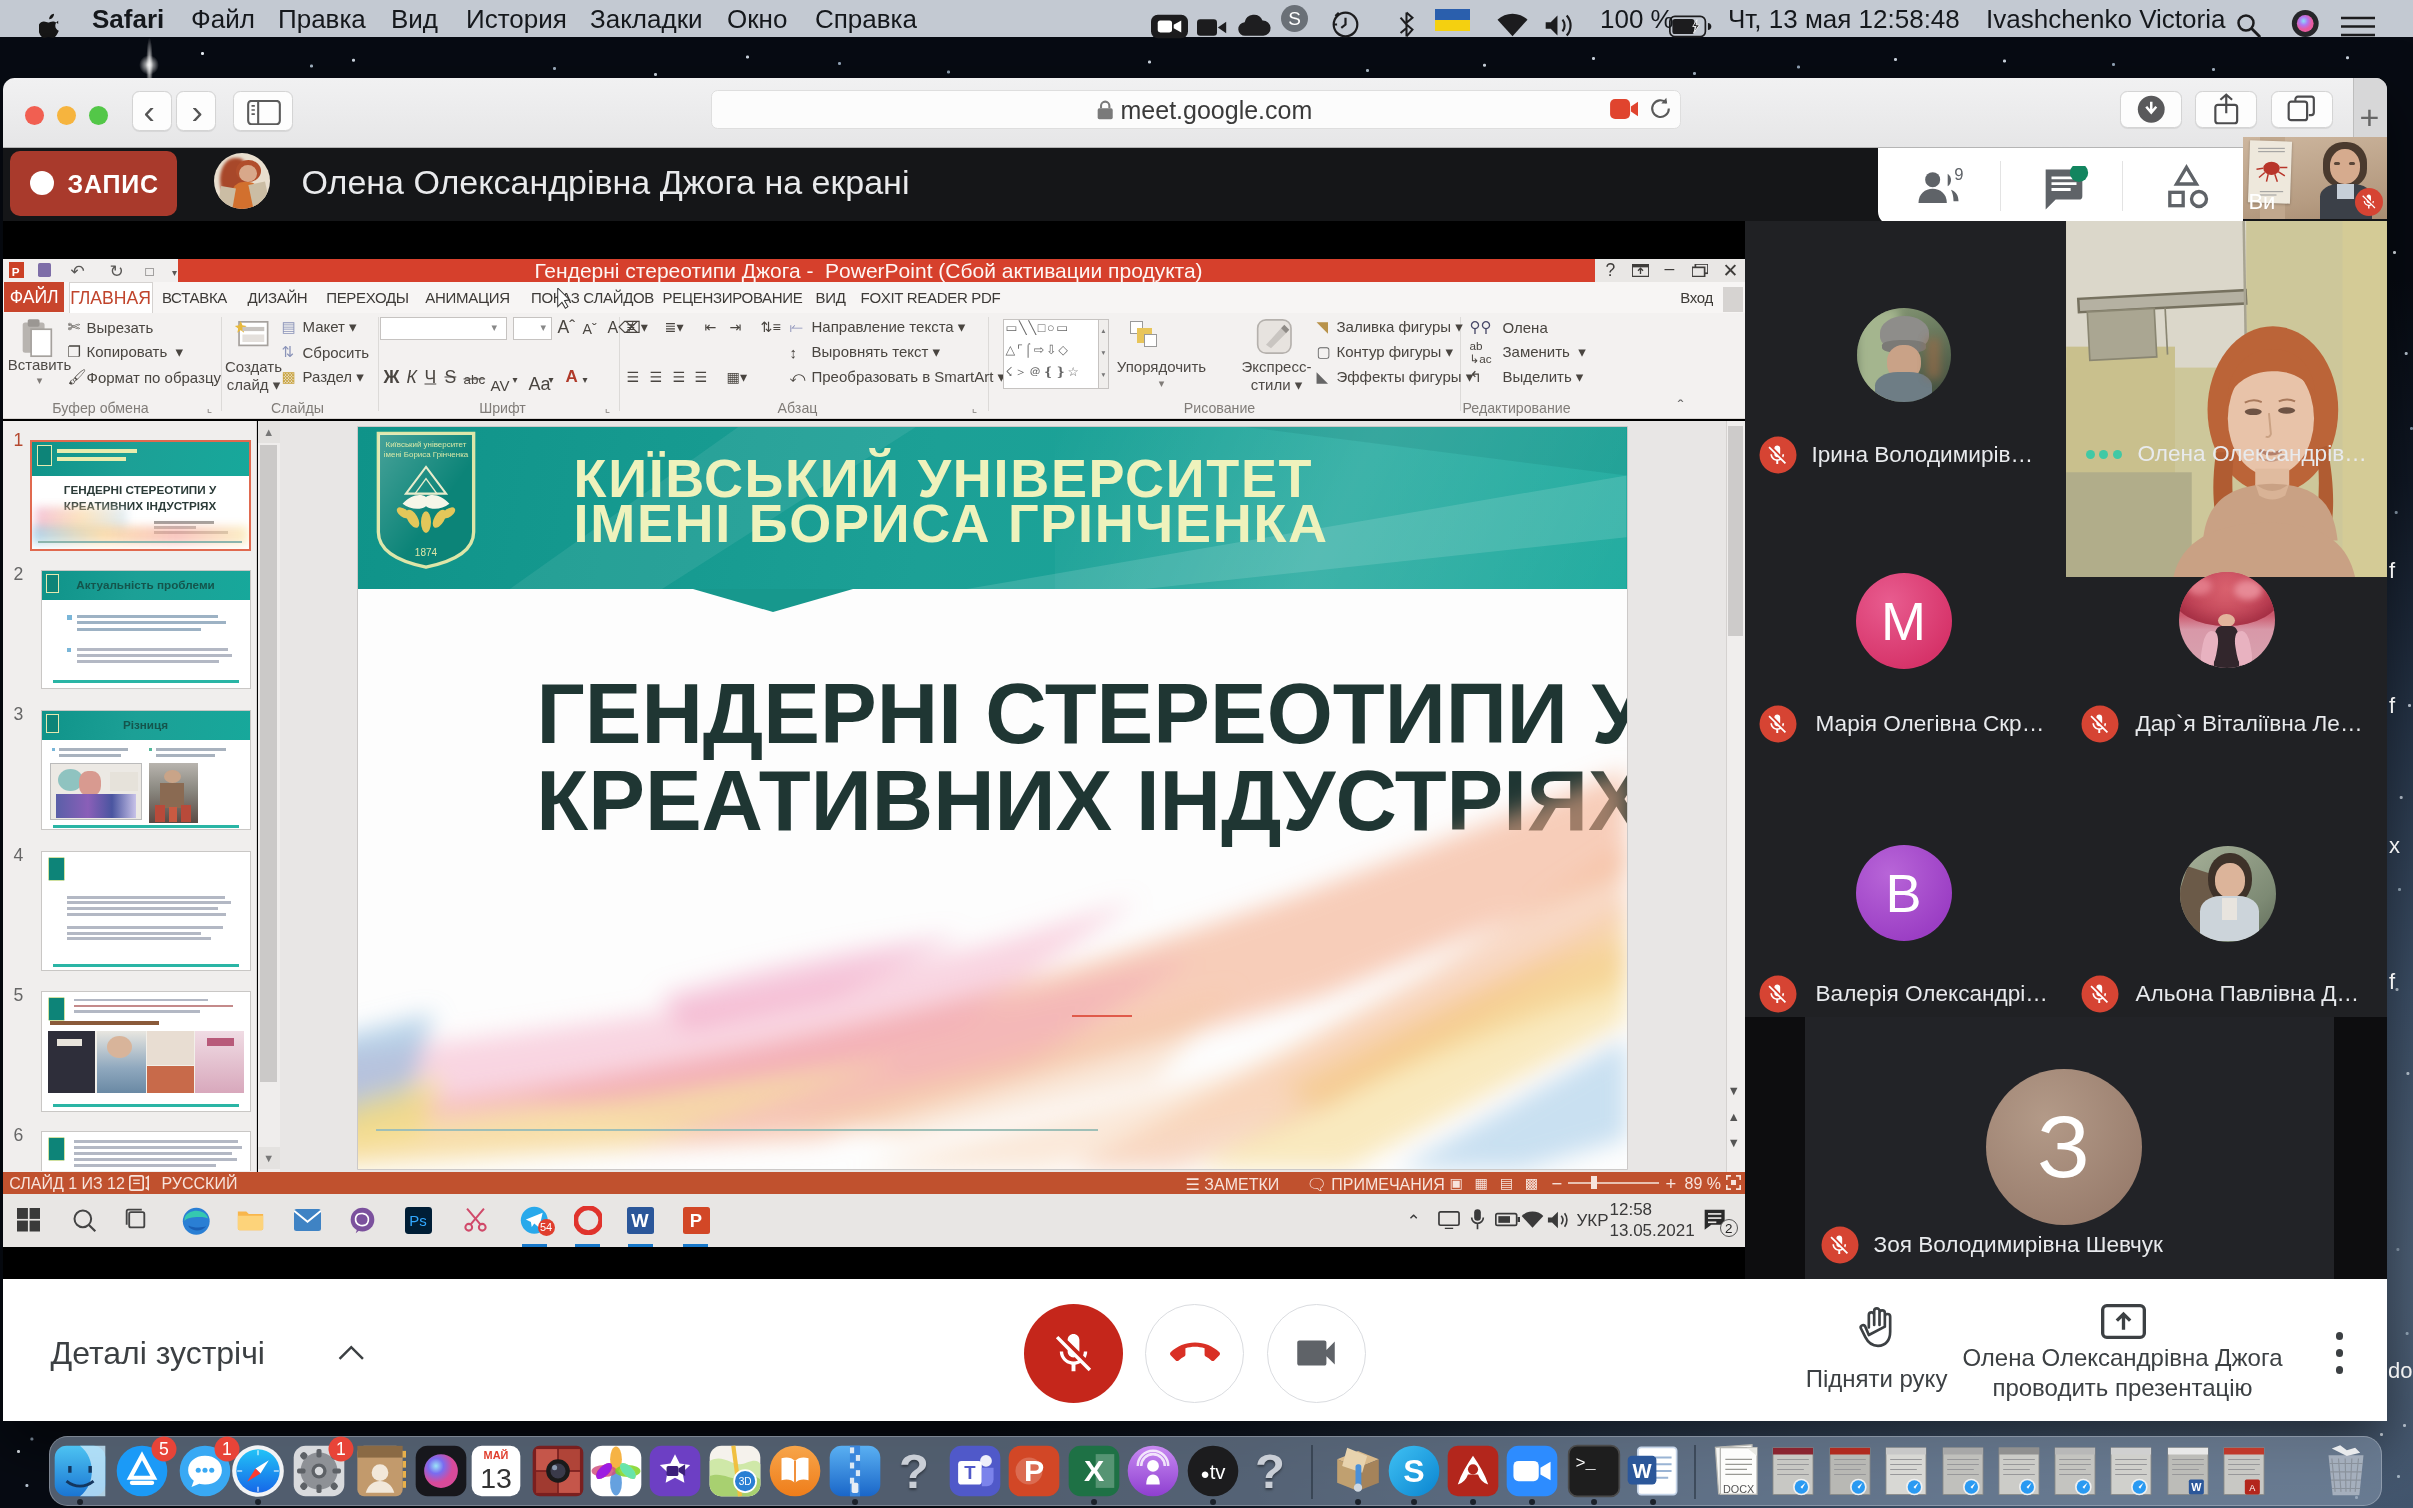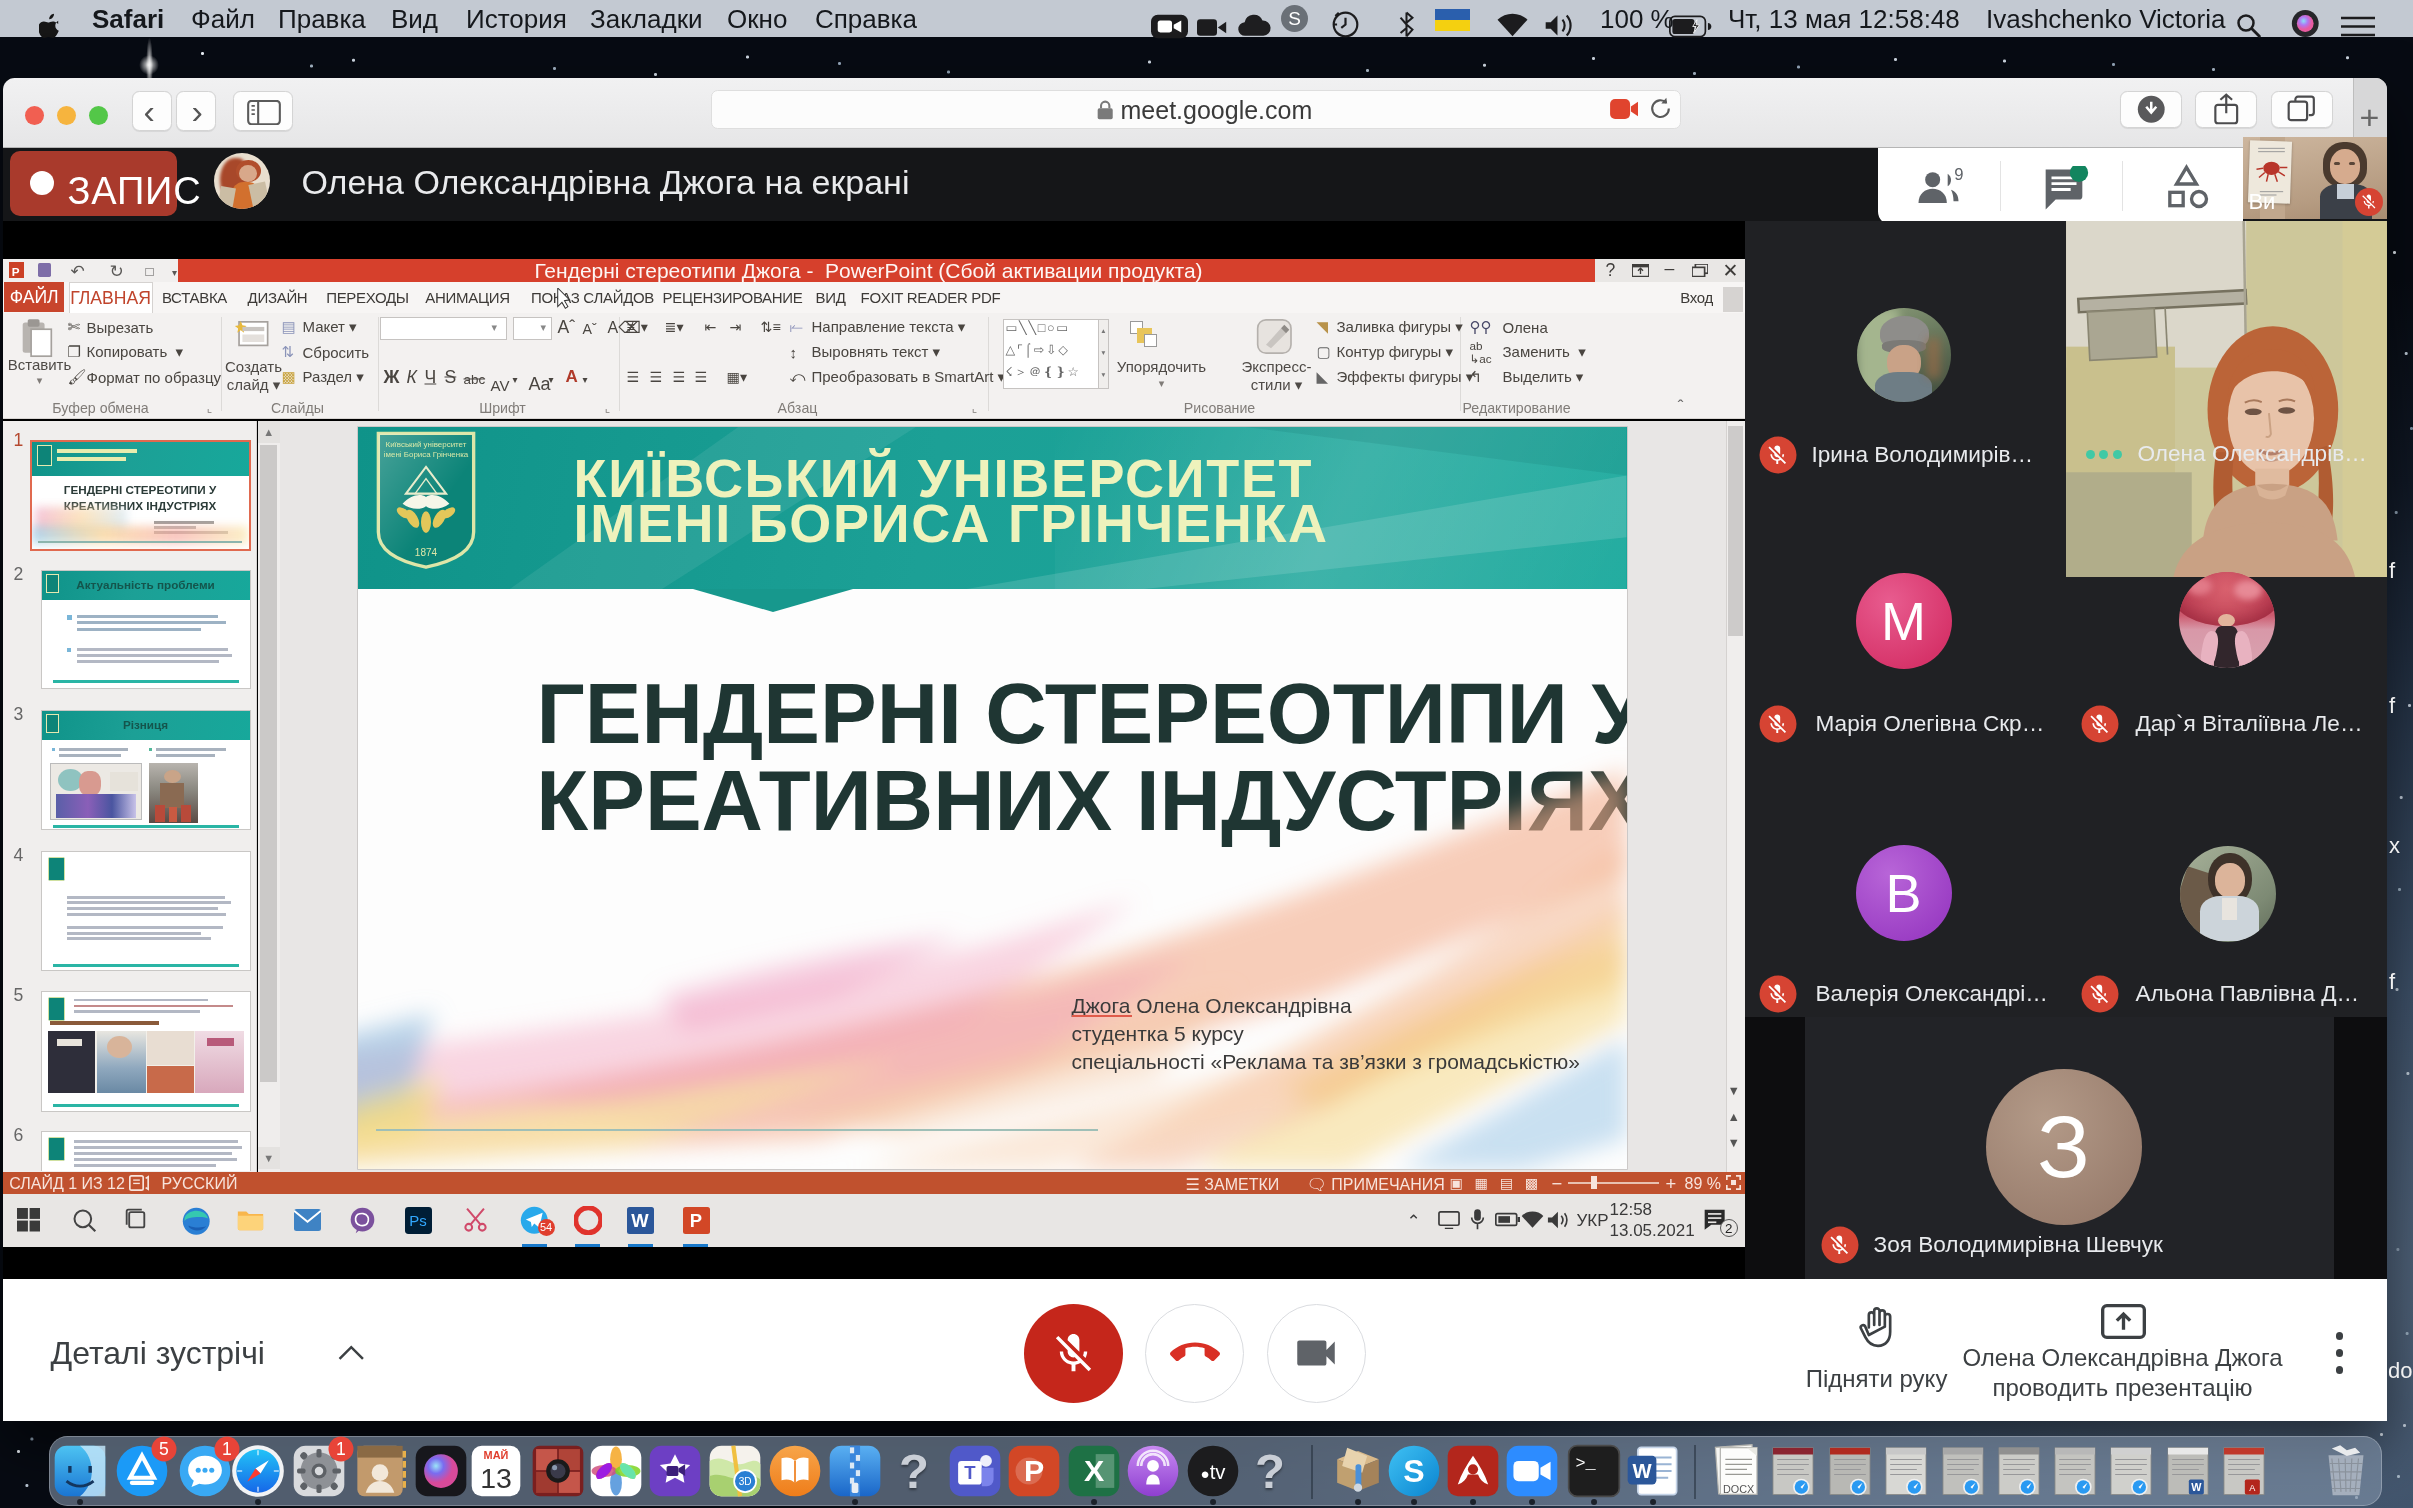--- a/index.html
+++ b/index.html
@@ -164,21 +164,21 @@
       <rect x="2" y="8" width="22" height="22" rx="3" fill="none" stroke="#4c4c4e" stroke-width="2.6"></rect>
       <path d="M10 8V5a3 3 0 0 1 3-3h16a3 3 0 0 1 3 3v16a3 3 0 0 1-3 3h-3" fill="none" stroke="#4c4c4e" stroke-width="2.6"></path>
     </svg>
 <div class="a" style="left:2350px;top:0;width:34px;height:70px;background:#d7d7d8;border-left:0.8px solid #bdbdbd"></div>
 <div class="a" style="left:2357px;top:20px;font-size:34px;color:#666;font-weight:300">+</div>
 
 <div class="a meethead"></div>
 <div class="a meetbody"></div>
 <div class="a" style="left:7.5px;top:73px;width:167px;height:65px;background:#a93a2c;border-radius:10px"></div>
 <div class="a" style="left:27px;top:93px;width:24px;height:24px;border-radius:50%;background:#fff"></div>
-<div class="a" style="left:65px;top:92px;font-size:38px;font-weight:normal;color:#fff;letter-spacing:0.8px">ЗАПИС</div>
+<div class="a" style="left:65px;top:92px;font-size:25px;font-weight:bold;color:#fff;letter-spacing:0.8px">ЗАПИС</div>
 <div class="av" style="left:239px;top:103px;width:56px;height:56px;background:#e9dfcf">
  <div class="a" style="left:6.7px;top:5px;width:28.5px;height:44px;border-radius:50% 40% 40% 50%;background:#a8482a;filter:blur(1.7px)"></div>
  <div class="a" style="left:22px;top:6.7px;width:25px;height:22px;border-radius:50%;background:#b14e2c"></div>
  <div class="a" style="left:25px;top:11.7px;width:18.4px;height:17px;border-radius:50%;background:#d8a88a"></div>
  <div class="a" style="left:18.4px;top:28.5px;width:28.5px;height:28.5px;border-radius:40% 40% 0 0;background:#d2702e"></div>
  <div class="a" style="left:37px;top:30px;width:17px;height:27px;background:#cbbda4;transform:rotate(-12deg)"></div>
  <div class="a" style="left:5px;top:34px;width:15px;height:23.5px;background:#cbbda4;transform:rotate(10deg)"></div>
 </div>
 <div class="a" style="left:299px;top:85px;font-size:34px;color:#e9eaec">Олена Олександрівна Джога на екрані</div>
 <div class="a" style="left:1875px;top:70px;width:365px;height:77px;background:#fff;border-radius:0 0 0 13.4px"></div>
@@ -518,21 +518,20 @@
    <path d="M600 506 L 1050 390 L 1430 230 L 1514 195 L 1514 262 L 1120 430 L 820 506 Z" fill="#f8d0b0" opacity="0.45"></path>
    <path d="M1100 410 C 1250 330 1400 260 1514 230 L 1514 290 C 1380 330 1240 390 1150 430 Z" fill="#f2c46a" opacity="0.4"></path>
    <path d="M500 440 C 700 400 900 340 1050 290 L 950 400 L 650 470 Z" fill="#f6c8a2" opacity="0.4"></path>
   </g>
   <defs>
           <filter id="bl" x="-10%" y="-10%" width="120%" height="120%">
             <feGaussianBlur stdDeviation="14"></feGaussianBlur>
           </filter>
         </defs>
  </svg>
- <div class="a" style="left:714px;top:565px;font-size:21px;color:#3a3a3a;line-height:28px;white-space:nowrap">Джога Олена Олександрівна<br>студентка 5 курсу<br>спеціальності «Реклама та зв’язки з громадськістю»</div>
  <div class="a" style="left:714px;top:588px;width:60px;height:1.7px;background:#e05a4a"></div>
  <div class="a" style="left:18.4px;top:702px;width:722px;height:1.7px;background:#9fbfb7"></div>
 </div>
 
 <div class="a" style="left:0;top:1094px;width:1742px;height:22.6px;background:#c0512e"></div>
 <div class="a" style="left:6.7px;top:1097px;font-size:16px;color:#f7e3dc">СЛАЙД 1 ИЗ 12</div>
 <svg class="a" style="left:126px;top:1097px" width="20" height="16" viewBox="0 0 24 19">
       <rect x="1" y="1" width="16" height="17" rx="2" fill="none" stroke="#f7e3dc" stroke-width="2"></rect>
       <path d="M20 4l3-2v15l-3-2" fill="none" stroke="#f7e3dc" stroke-width="2"></path>
       <line x1="5" y1="6" x2="13" y2="6" stroke="#f7e3dc" stroke-width="1.6"></line>

